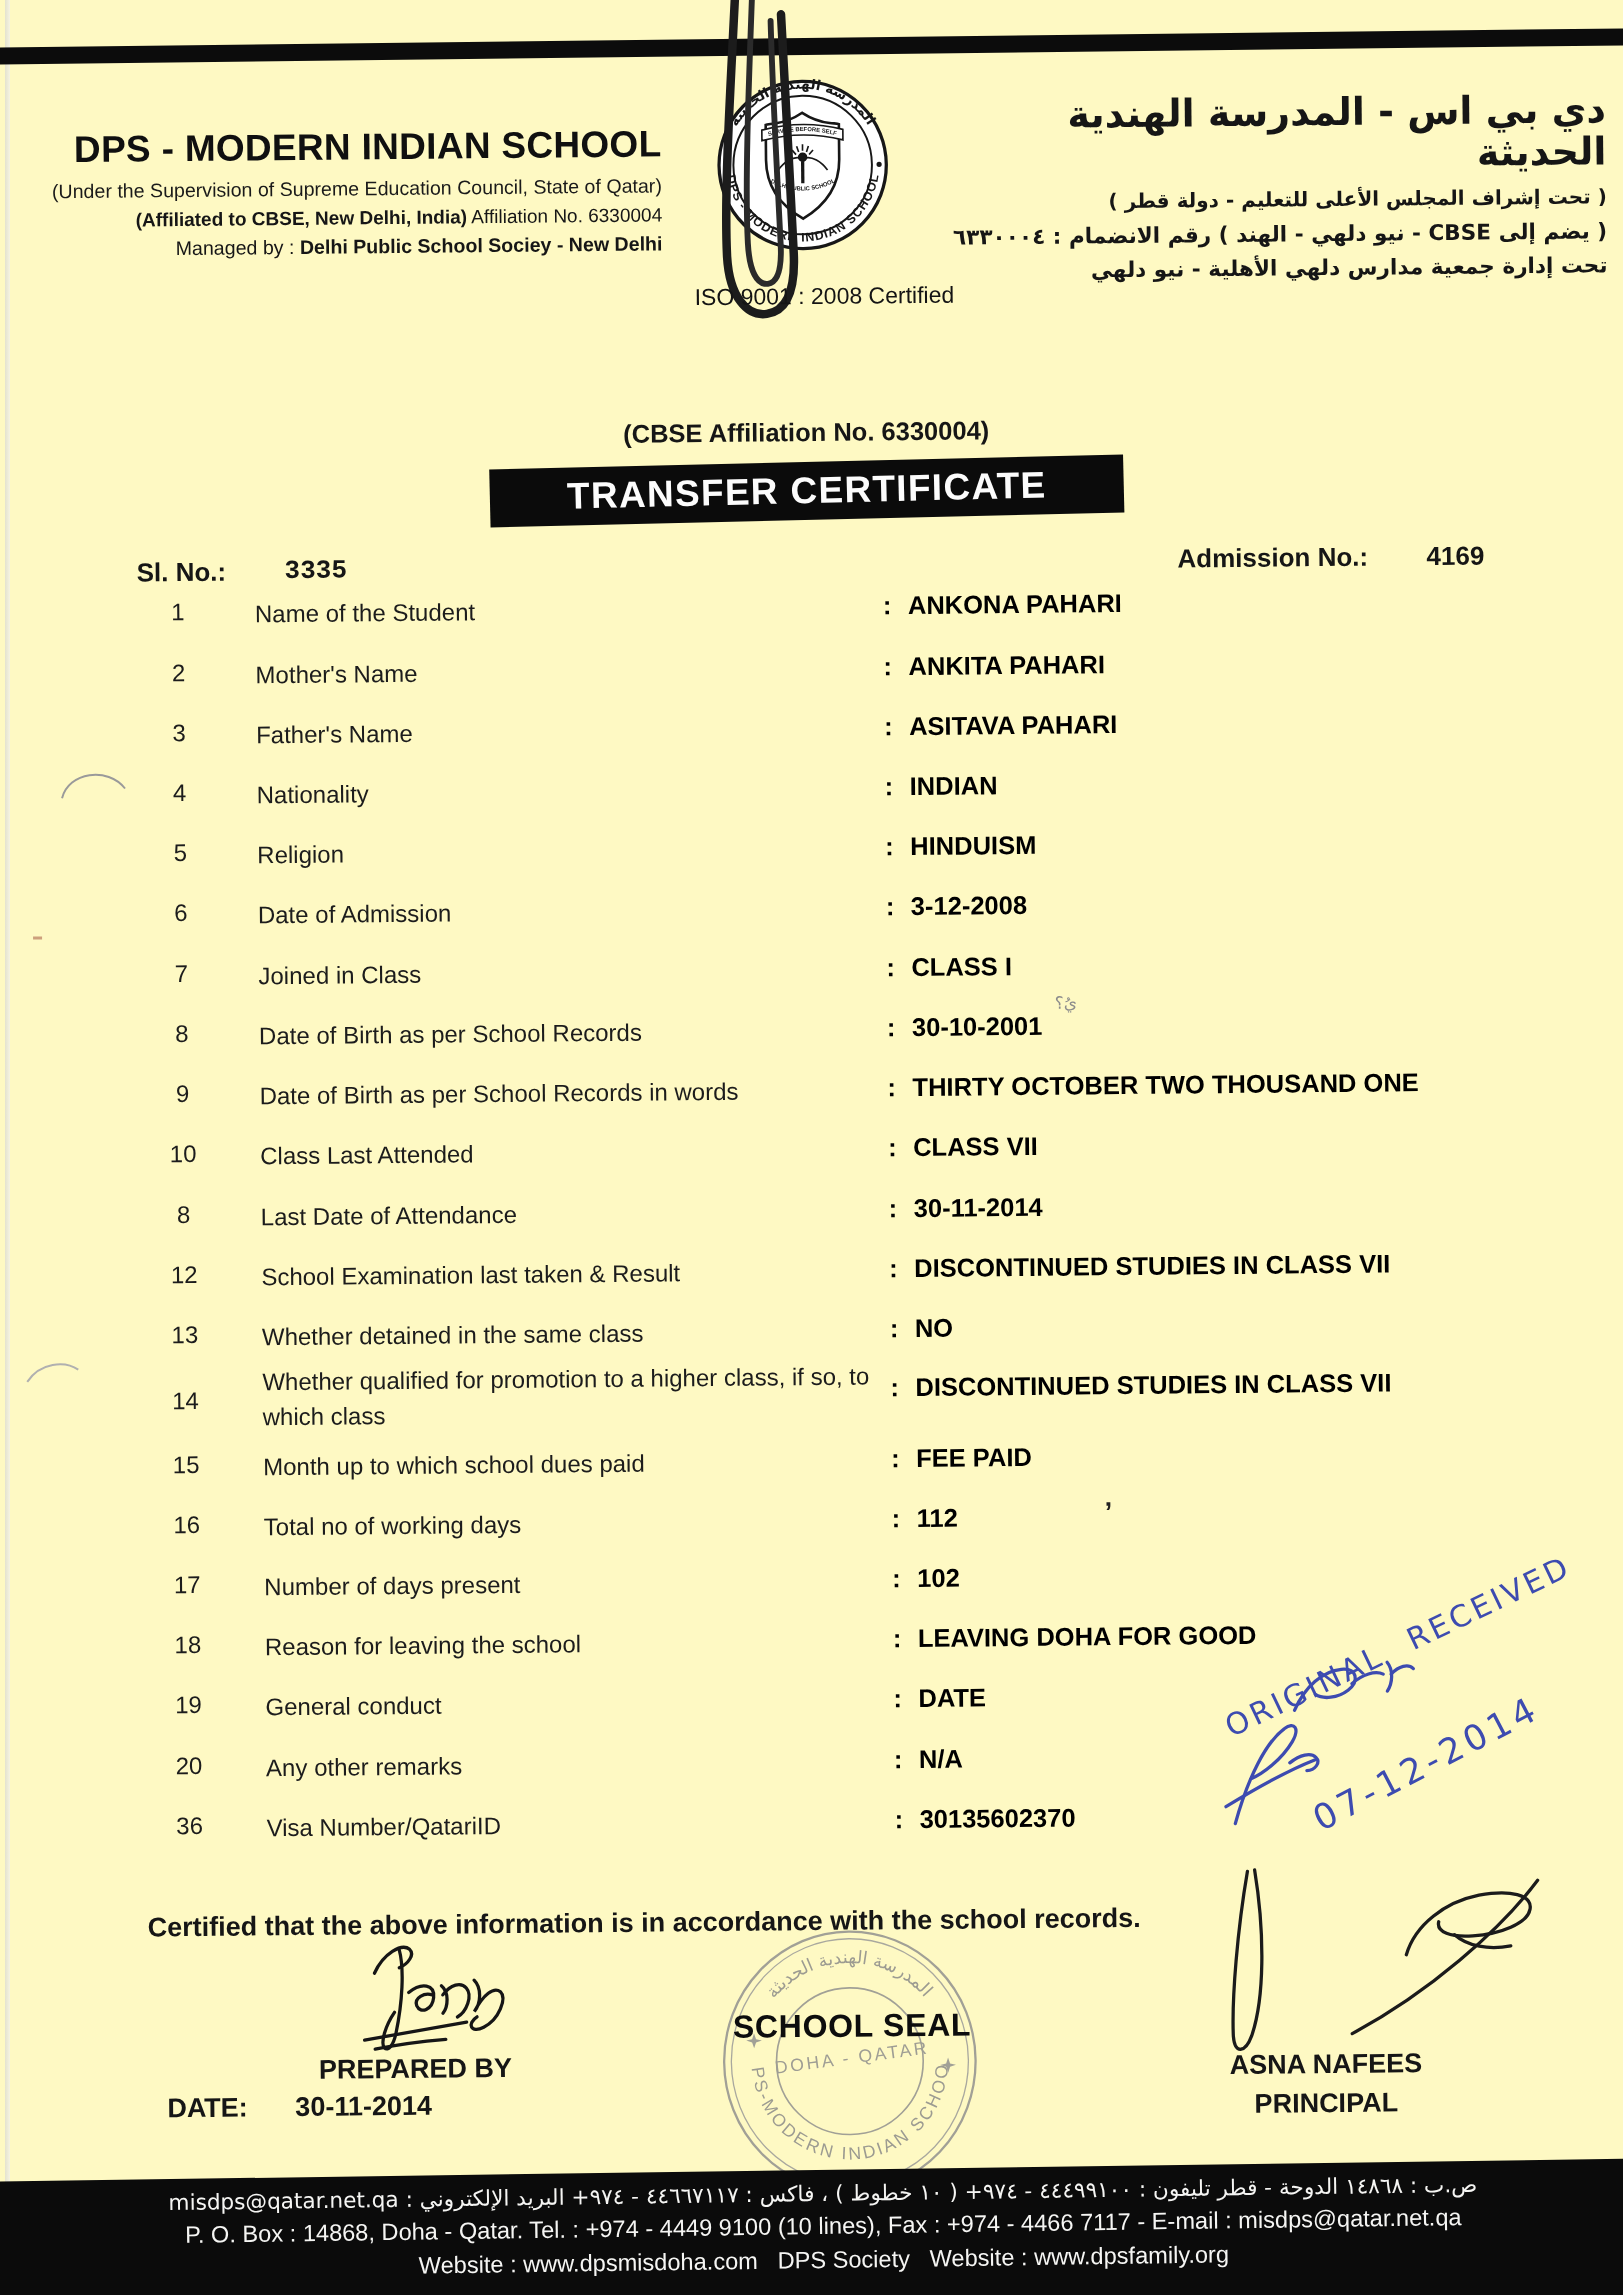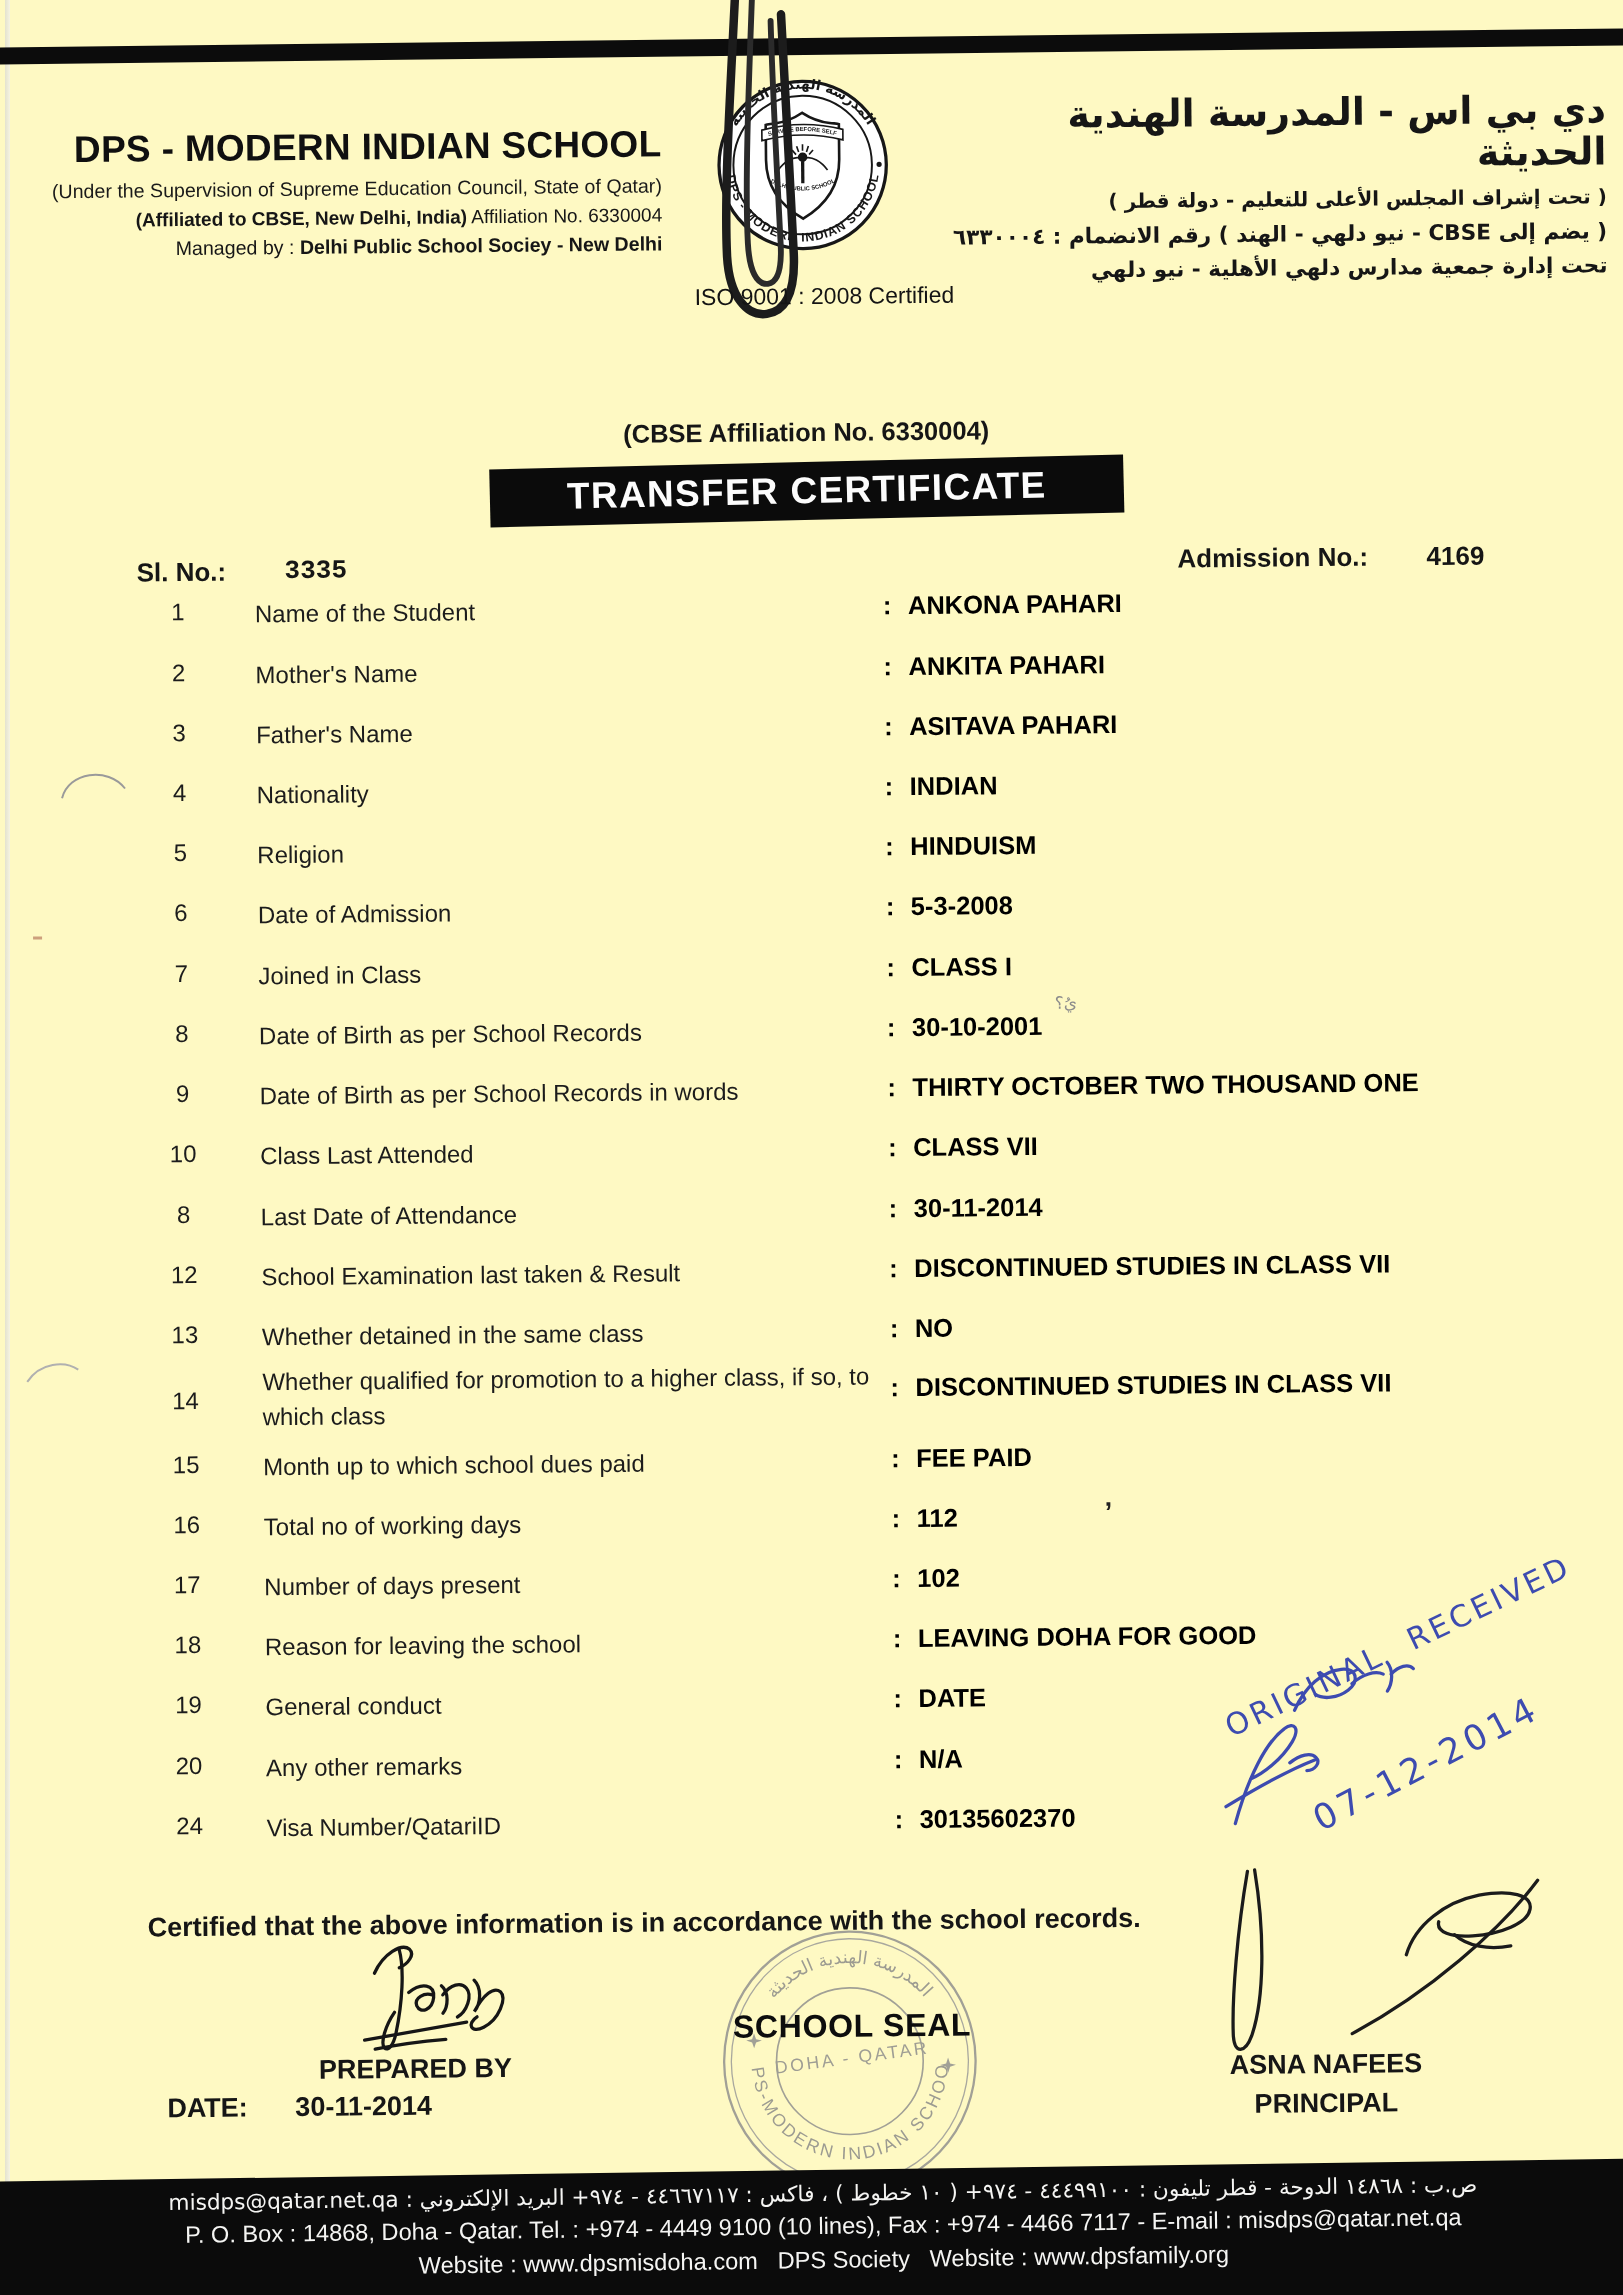--- a/index.html
+++ b/index.html
@@ -165,21 +165,21 @@
   <div class="row" style="top:833px">
         <span class="num">5</span>
         <span class="lab">Religion</span>
         <span class="col">:</span>
         <span class="val">HINDUISM</span>
       </div>
   <div class="row" style="top:893px">
         <span class="num">6</span>
         <span class="lab">Date of Admission</span>
         <span class="col">:</span>
-        <span class="val">5-3-2008</span>
+        <span class="val">3-12-2008</span>
       </div>
   <div class="row" style="top:954px">
         <span class="num">7</span>
         <span class="lab">Joined in Class</span>
         <span class="col">:</span>
         <span class="val">CLASS I</span>
       </div>
   <div class="row" style="top:1014px">
         <span class="num">8</span>
         <span class="lab">Date of Birth as per School Records</span>
@@ -252,21 +252,21 @@
         <span class="col">:</span>
         <span class="val">DATE</span>
       </div>
   <div class="row" style="top:1746px">
         <span class="num">20</span>
         <span class="lab">Any other remarks</span>
         <span class="col">:</span>
         <span class="val">N/A</span>
       </div>
   <div class="row" style="top:1806px">
-        <span class="num">24</span>
+        <span class="num">36</span>
         <span class="lab">Visa Number/QatariID</span>
         <span class="col">:</span>
         <span class="val">30135602370</span>
       </div>
 
   <div class="hw-note blue">ORIGINAL RECEIVED</div>
   <div class="hw-date blue">07-12-2014</div>
   <svg style="left:1204px;top:1656px;" width="223" height="190" viewBox="0 0 340 290">
     <g fill="none" stroke="#3d4bb0" stroke-width="5" stroke-linecap="round">
       <path d="M 36,262 C 56,192 84,138 112,118 C 128,106 136,118 124,138 C 108,164 80,186 60,194"></path>

